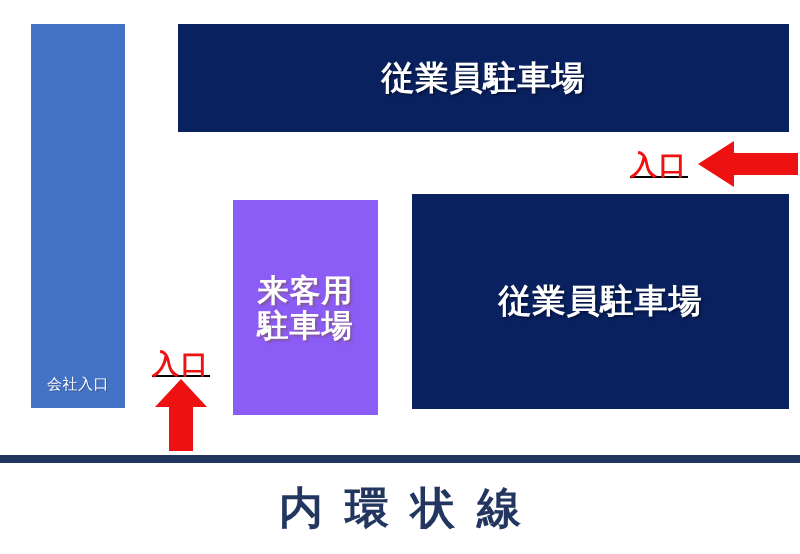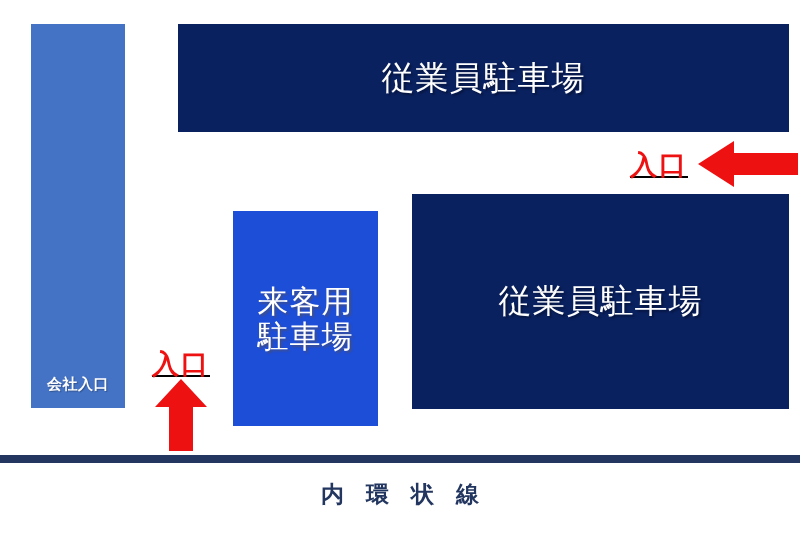--- a/index.html
+++ b/index.html
@@ -33,21 +33,21 @@
     background: #4472C4;
   }
   .company-entrance .lbl {
     position: absolute;
     left: 0;
     right: 0;
     bottom: 14px;
     text-align: center;
     color: #ffffff;
     font-size: 15px;
-    font-weight: 700;
+    font-weight: 400;
     letter-spacing: 0.5px;
     text-shadow: 1px 1px 1px rgba(0,0,0,.28);
   }
 
   .lot-top {
     left: 178px;
     top: 24px;
     width: 611px;
     height: 108px;
     background: #0A2160;
@@ -56,30 +56,30 @@
   .lot-right {
     left: 412px;
     top: 194px;
     width: 377px;
     height: 215px;
     background: #0A2160;
   }
 
   .lot-visitor {
     left: 233px;
-    top: 211px;
+    top: 200px;
     width: 145px;
     height: 215px;
-    background: #1d4ed8;
+    background: #8b5cf6;
   }
 
   .lot-label {
     color: #ffffff;
     font-size: 33px;
-    font-weight: 400;
+    font-weight: 700;
     letter-spacing: 1px;
     line-height: 1.12;
     text-align: center;
     text-shadow: 2px 2px 2px rgba(0,0,0,.35);
     white-space: pre-line;
   }
   .lot-visitor .lot-label {
     font-size: 31px;
     text-shadow: 2px 2px 2px rgba(120,80,0,.38);
   }
@@ -165,21 +165,21 @@
     height: 8px;
     background: #22365F;
   }
   .road-name {
     position: absolute;
     left: 0;
     right: 0;
     top: 479px;
     text-align: center;
     color: #22365F;
-    font-size: 23px;
+    font-size: 44px;
     font-weight: 700;
     letter-spacing: 22px;
     text-indent: 22px;
   }
 </style>
 </head>
 <body>
 
 <div id="map">
 

